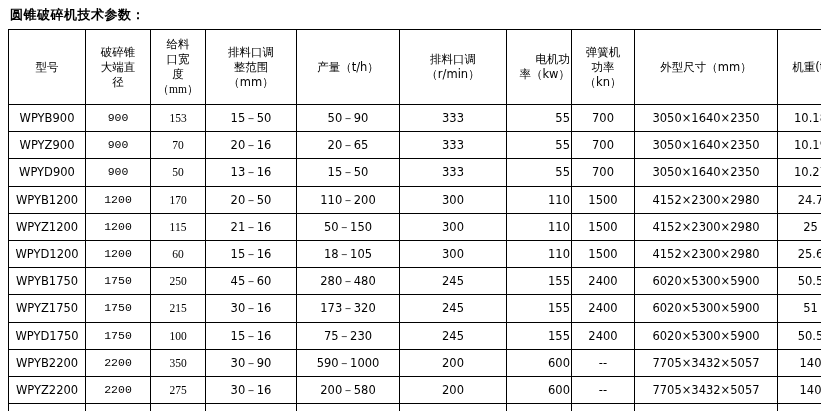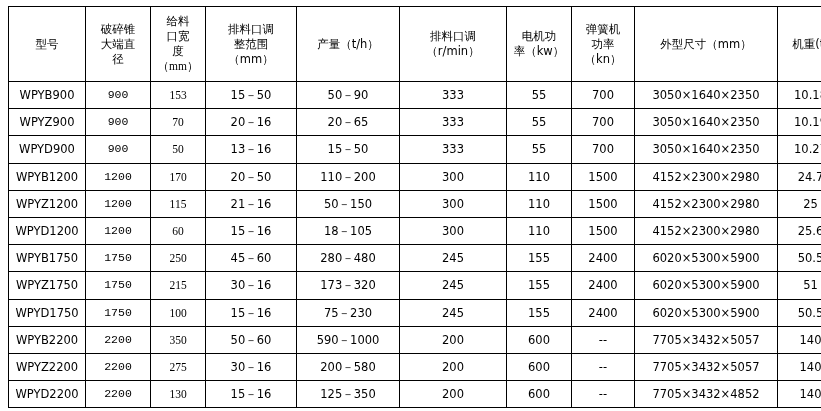--- a/index.html
+++ b/index.html
@@ -48,31 +48,32 @@
   tbody td {
     height: 26.2px;
     line-height: 14px;
   }
   .col-model   { width: 74px; }
   .col-cone    { width: 62px; font-family: Liberation Mono, monospace; }
   .col-feed    { width: 52px; font-family: Liberation Serif, serif; }
   .col-dis     { width: 88px; }
   .col-cap     { width: 100px; }
   .col-ecc     { width: 104px; }
-  .col-motor   { width: 62px; }
+  .col-motor   { width: 62px; text-align: right; }
   .col-spring  { width: 60px; }
   .col-dim     { width: 140px; margin-left: 13px; }
   .col-weight  { width: 63px; }
   .hdr-line { display: block; }
 </style>
 </head>
 <body>
 
 <div id="page">
 
+  <div id="title">圆锥破碎机技术参数：</div>
 
   <table>
     <thead>
       <tr>
         <th class="col-model">
             <span class="hdr-line">型号</span>
           </th>
         <th class="col-cone">
             <span class="hdr-line">破碎锥</span>
             <span class="hdr-line">大端直</span>
@@ -219,21 +220,21 @@
           <td class="col-ecc">245</td>
           <td class="col-motor">155</td>
           <td class="col-spring">2400</td>
           <td class="col-dim">6020×5300×5900</td>
           <td class="col-weight">50.5</td>
         </tr>
         <tr>
           <td class="col-model">WPYB2200</td>
           <td class="col-cone">2200</td>
           <td class="col-feed">350</td>
-          <td class="col-dis">50－60</td>
+          <td class="col-dis">30－90</td>
           <td class="col-cap">590－1000</td>
           <td class="col-ecc">200</td>
           <td class="col-motor">600</td>
           <td class="col-spring">--</td>
           <td class="col-dim">7705×3432×5057</td>
           <td class="col-weight">140</td>
         </tr>
         <tr>
           <td class="col-model">WPYZ2200</td>
           <td class="col-cone">2200</td>

